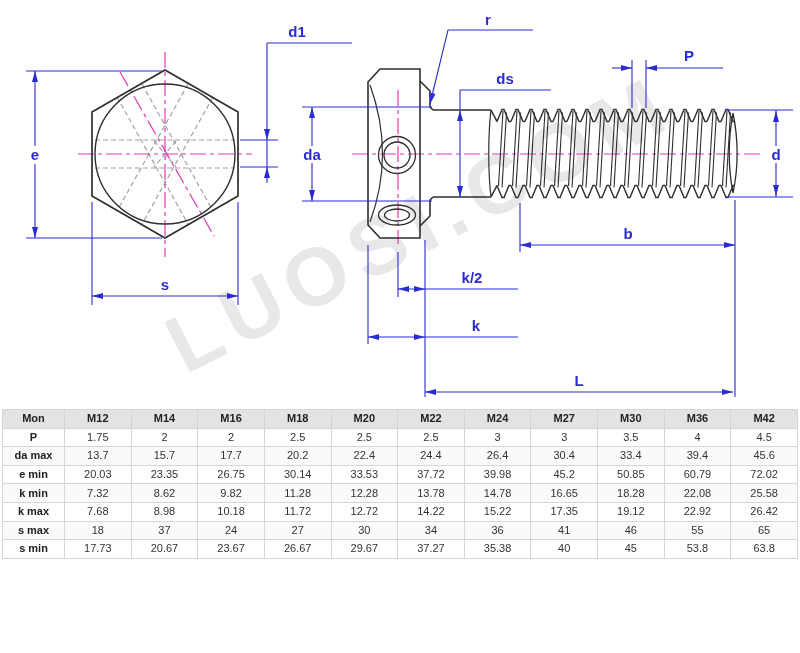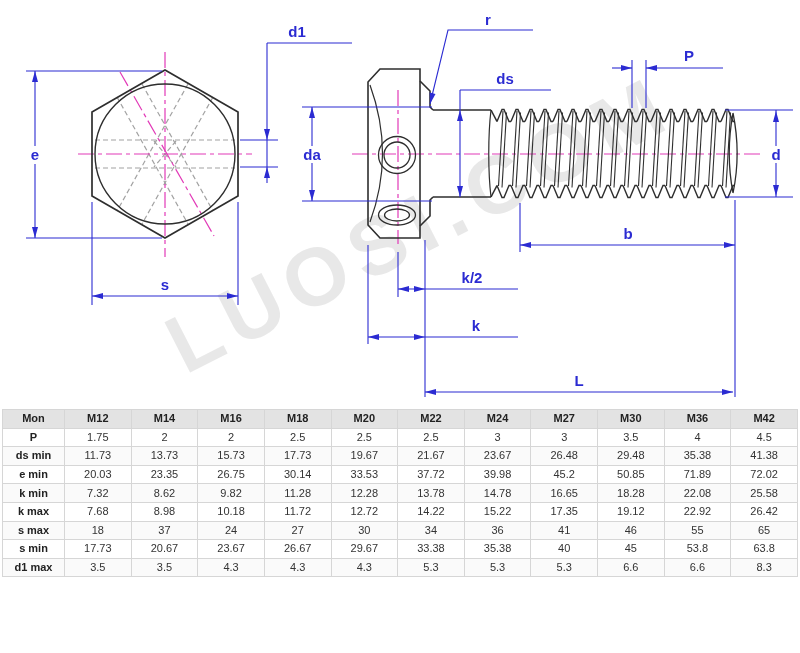--- a/index.html
+++ b/index.html
@@ -229,45 +229,45 @@
             <td>2.5</td>
             <td>2.5</td>
             <td>2.5</td>
             <td>3</td>
             <td>3</td>
             <td>3.5</td>
             <td>4</td>
             <td>4.5</td>
           </tr>
           <tr>
-            <td class="rowlabel">ds min</td>
-            <td>11.73</td>
-            <td>13.73</td>
-            <td>15.73</td>
-            <td>17.73</td>
-            <td>19.67</td>
-            <td>21.67</td>
-            <td>23.67</td>
-            <td>26.48</td>
-            <td>29.48</td>
-            <td>35.38</td>
-            <td>41.38</td>
+            <td class="rowlabel">da max</td>
+            <td>13.7</td>
+            <td>15.7</td>
+            <td>17.7</td>
+            <td>20.2</td>
+            <td>22.4</td>
+            <td>24.4</td>
+            <td>26.4</td>
+            <td>30.4</td>
+            <td>33.4</td>
+            <td>39.4</td>
+            <td>45.6</td>
           </tr>
           <tr>
             <td class="rowlabel">e min</td>
             <td>20.03</td>
             <td>23.35</td>
             <td>26.75</td>
             <td>30.14</td>
             <td>33.53</td>
             <td>37.72</td>
             <td>39.98</td>
             <td>45.2</td>
             <td>50.85</td>
-            <td>71.89</td>
+            <td>60.79</td>
             <td>72.02</td>
           </tr>
           <tr>
             <td class="rowlabel">k min</td>
             <td>7.32</td>
             <td>8.62</td>
             <td>9.82</td>
             <td>11.28</td>
             <td>12.28</td>
             <td>13.78</td>
@@ -305,38 +305,24 @@
             <td>55</td>
             <td>65</td>
           </tr>
           <tr>
             <td class="rowlabel">s min</td>
             <td>17.73</td>
             <td>20.67</td>
             <td>23.67</td>
             <td>26.67</td>
             <td>29.67</td>
-            <td>33.38</td>
+            <td>37.27</td>
             <td>35.38</td>
             <td>40</td>
             <td>45</td>
             <td>53.8</td>
             <td>63.8</td>
           </tr>
-          <tr>
-            <td class="rowlabel">d1 max</td>
-            <td>3.5</td>
-            <td>3.5</td>
-            <td>4.3</td>
-            <td>4.3</td>
-            <td>4.3</td>
-            <td>5.3</td>
-            <td>5.3</td>
-            <td>5.3</td>
-            <td>6.6</td>
-            <td>6.6</td>
-            <td>8.3</td>
-          </tr>
         </tbody>
     </table>
   </div>
 
 </div>
 
 </body></html>

